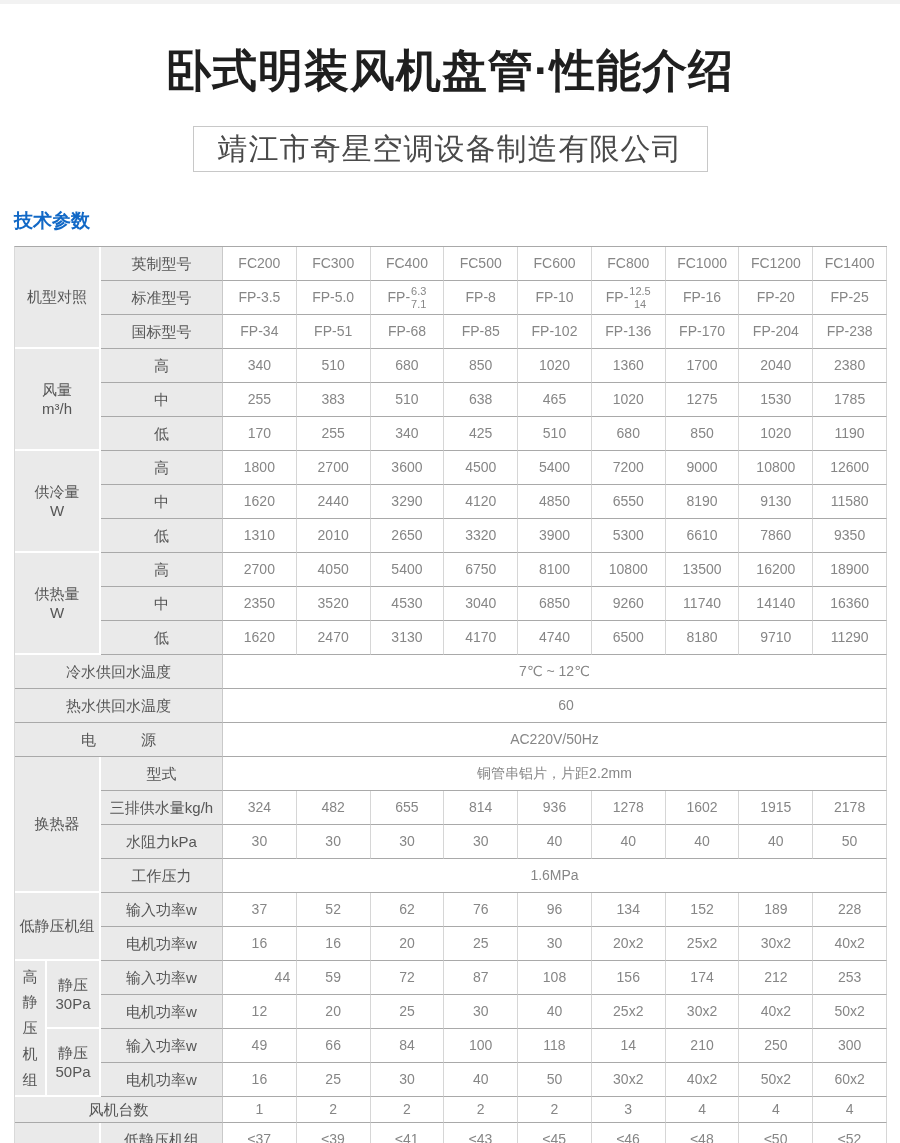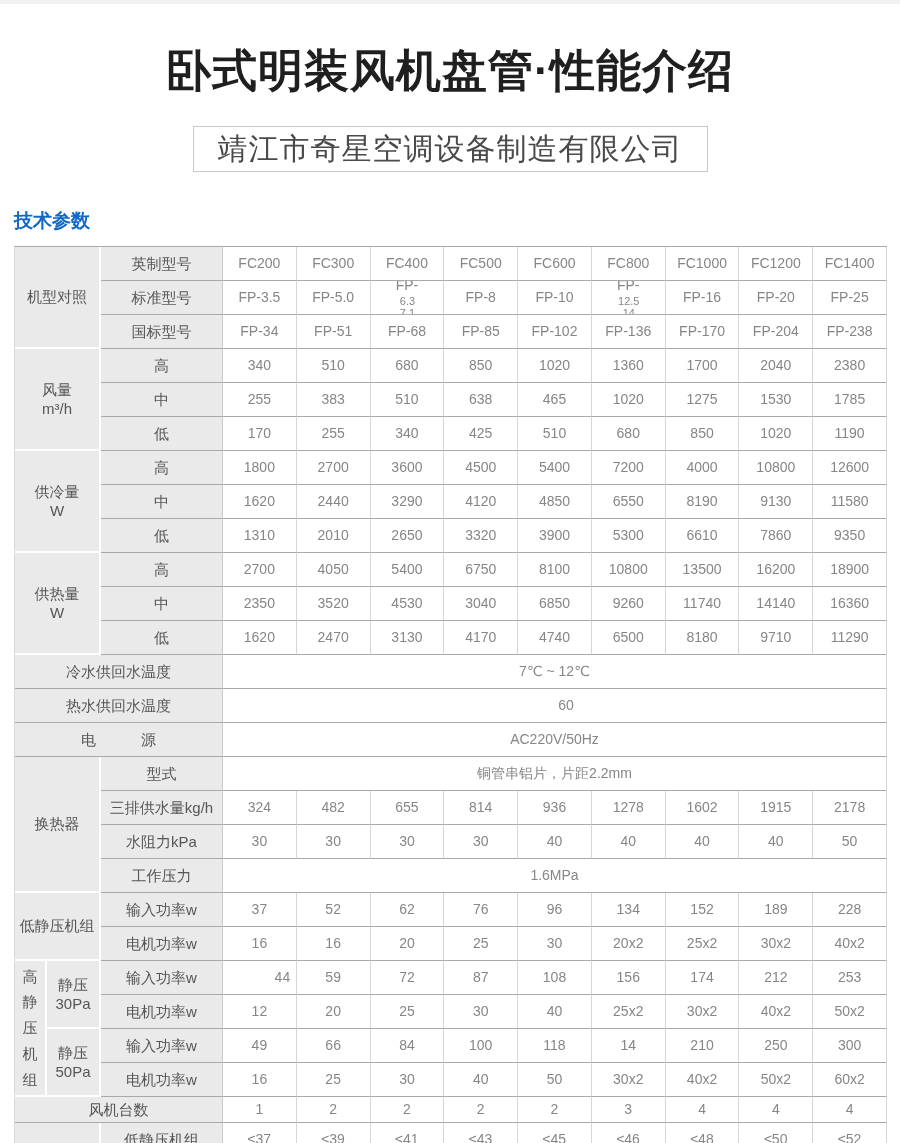--- a/index.html
+++ b/index.html
@@ -16,21 +16,21 @@
     margin:12px 0 0 14px;width:872px;display:grid;
     grid-template-columns:32px 54px 122px repeat(9,1fr);
     grid-template-rows:repeat(25,34px) 26px 34px;
     border-top:1px solid #a9a9a9;border-left:1px solid #d9d9d9;
   }
   .c{
     box-sizing:border-box;display:flex;flex-direction:column;align-items:center;justify-content:center;
     border-right:1px solid #d6d6d6;border-bottom:1px solid #a9a9a9;
     font-size:14px;color:#868686;text-align:center;line-height:1.3;overflow:hidden;
   }
-  .hz{flex-direction:column;}
+  .hz{flex-direction:row;}
   .hb,.ha,.hm{background:#eaeaea;color:#565656;font-size:15px;}
   .hb{border-right:1px solid #c9c9c9;}
   .hm{border-right:1px solid #c9c9c9;}
   .ha{border-right:2px solid #ffffff;border-bottom:2px solid #ffffff;}
   .vert{line-height:1.72;}
   .stk{display:flex;flex-direction:column;font-size:11px;line-height:1.1;align-items:center;margin-left:1px;}
 </style>
 </head>
 <body>
 
@@ -128,21 +128,21 @@
       <div>供冷量</div>
       <div>W</div>
     </div>
     <div class="c hb" style="grid-area: 7 / 3 / span 1 / span 1;">高</div>
     <div class="c" style="grid-area: 7 / 4 / span 1 / span 1;">1800</div>
     <div class="c" style="grid-area: 7 / 5 / span 1 / span 1;">2700</div>
     <div class="c" style="grid-area: 7 / 6 / span 1 / span 1;">3600</div>
     <div class="c" style="grid-area: 7 / 7 / span 1 / span 1;">4500</div>
     <div class="c" style="grid-area: 7 / 8 / span 1 / span 1;">5400</div>
     <div class="c" style="grid-area: 7 / 9 / span 1 / span 1;">7200</div>
-    <div class="c" style="grid-area: 7 / 10 / span 1 / span 1;">4000</div>
+    <div class="c" style="grid-area: 7 / 10 / span 1 / span 1;">9000</div>
     <div class="c" style="grid-area: 7 / 11 / span 1 / span 1;">10800</div>
     <div class="c" style="grid-area: 7 / 12 / span 1 / span 1;">12600</div>
     <div class="c hb" style="grid-area: 8 / 3 / span 1 / span 1;">中</div>
     <div class="c" style="grid-area: 8 / 4 / span 1 / span 1;">1620</div>
     <div class="c" style="grid-area: 8 / 5 / span 1 / span 1;">2440</div>
     <div class="c" style="grid-area: 8 / 6 / span 1 / span 1;">3290</div>
     <div class="c" style="grid-area: 8 / 7 / span 1 / span 1;">4120</div>
     <div class="c" style="grid-area: 8 / 8 / span 1 / span 1;">4850</div>
     <div class="c" style="grid-area: 8 / 9 / span 1 / span 1;">6550</div>
     <div class="c" style="grid-area: 8 / 10 / span 1 / span 1;">8190</div>

